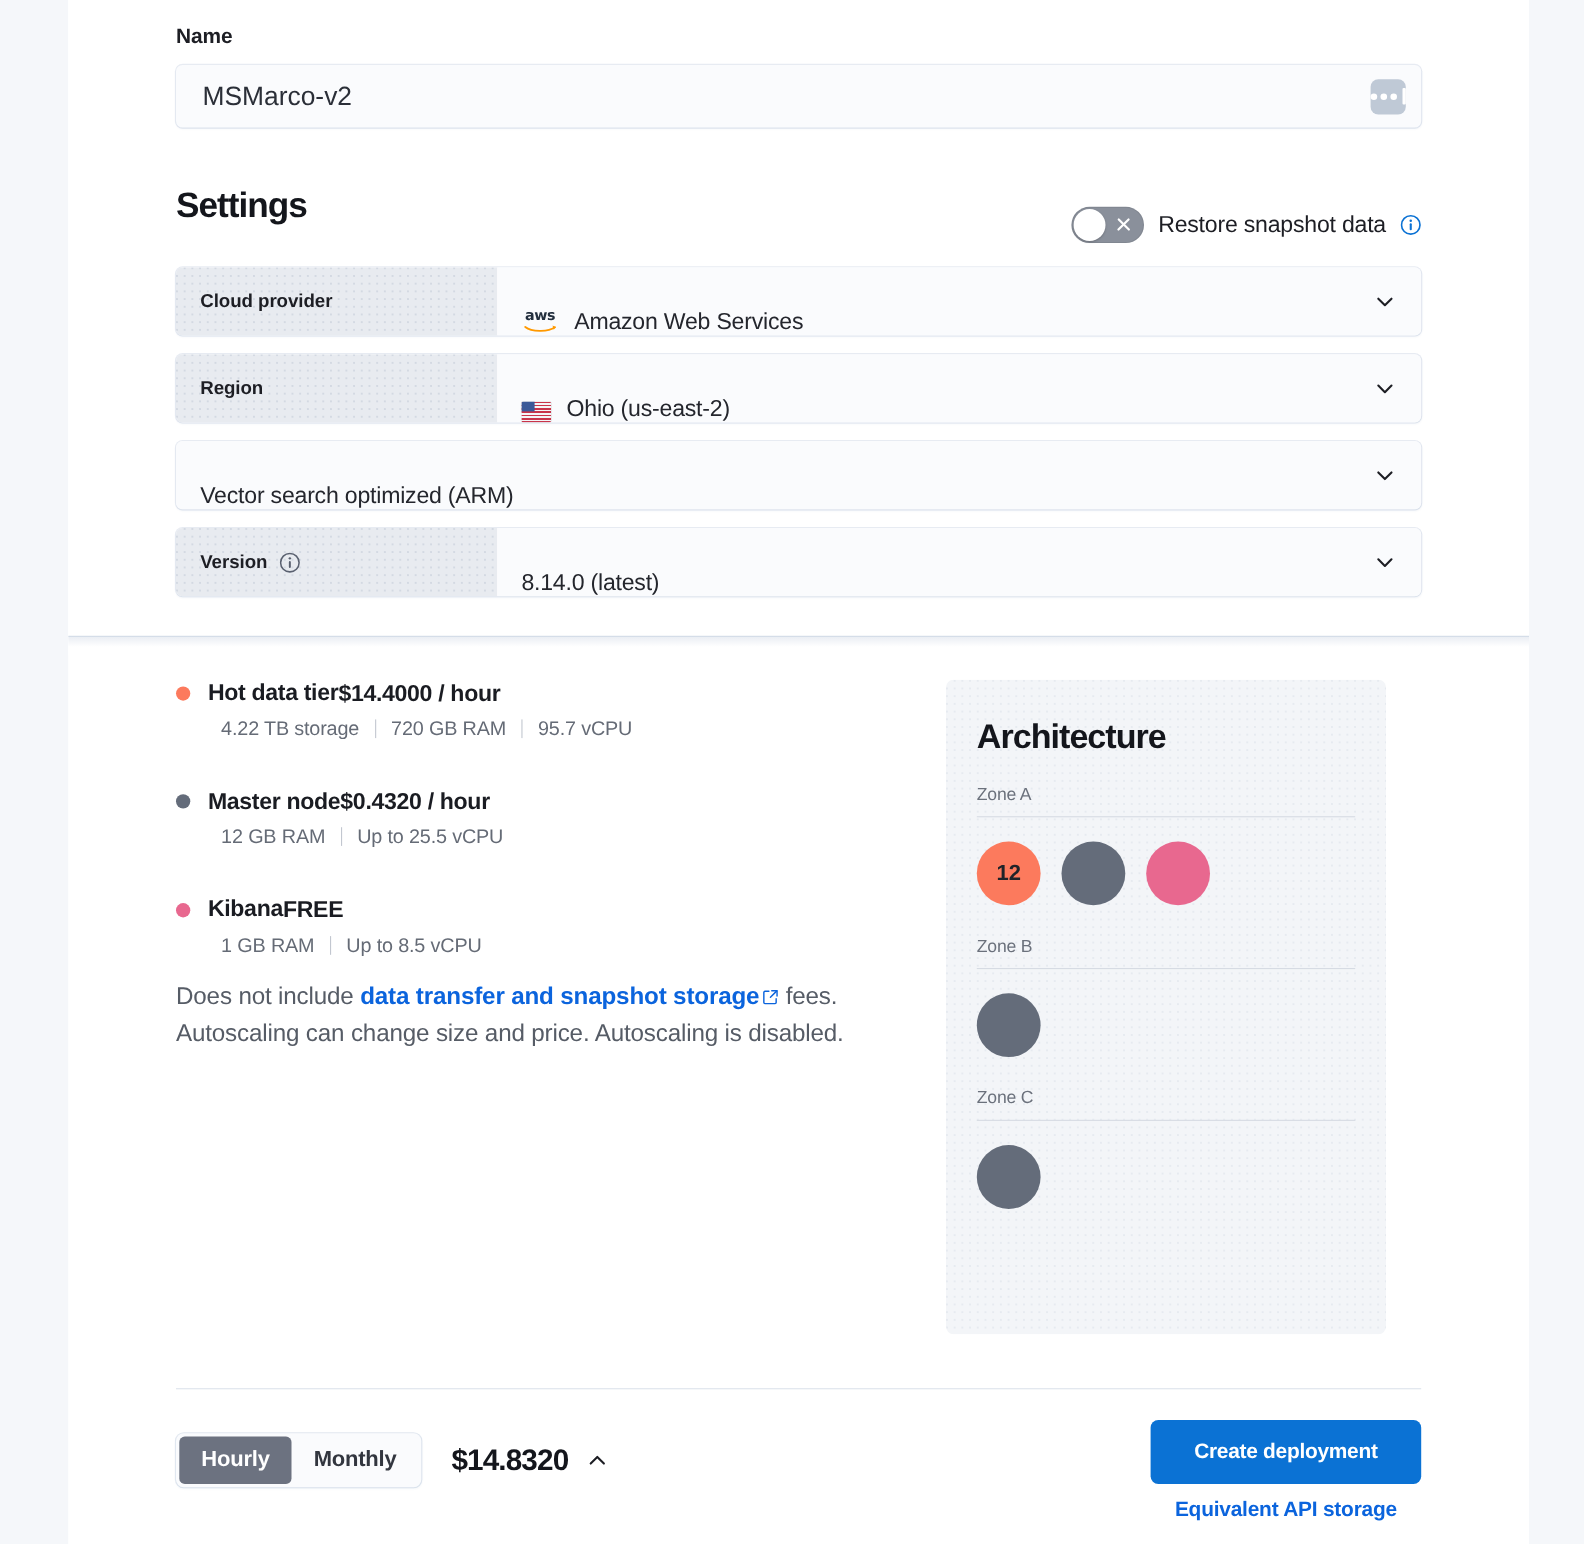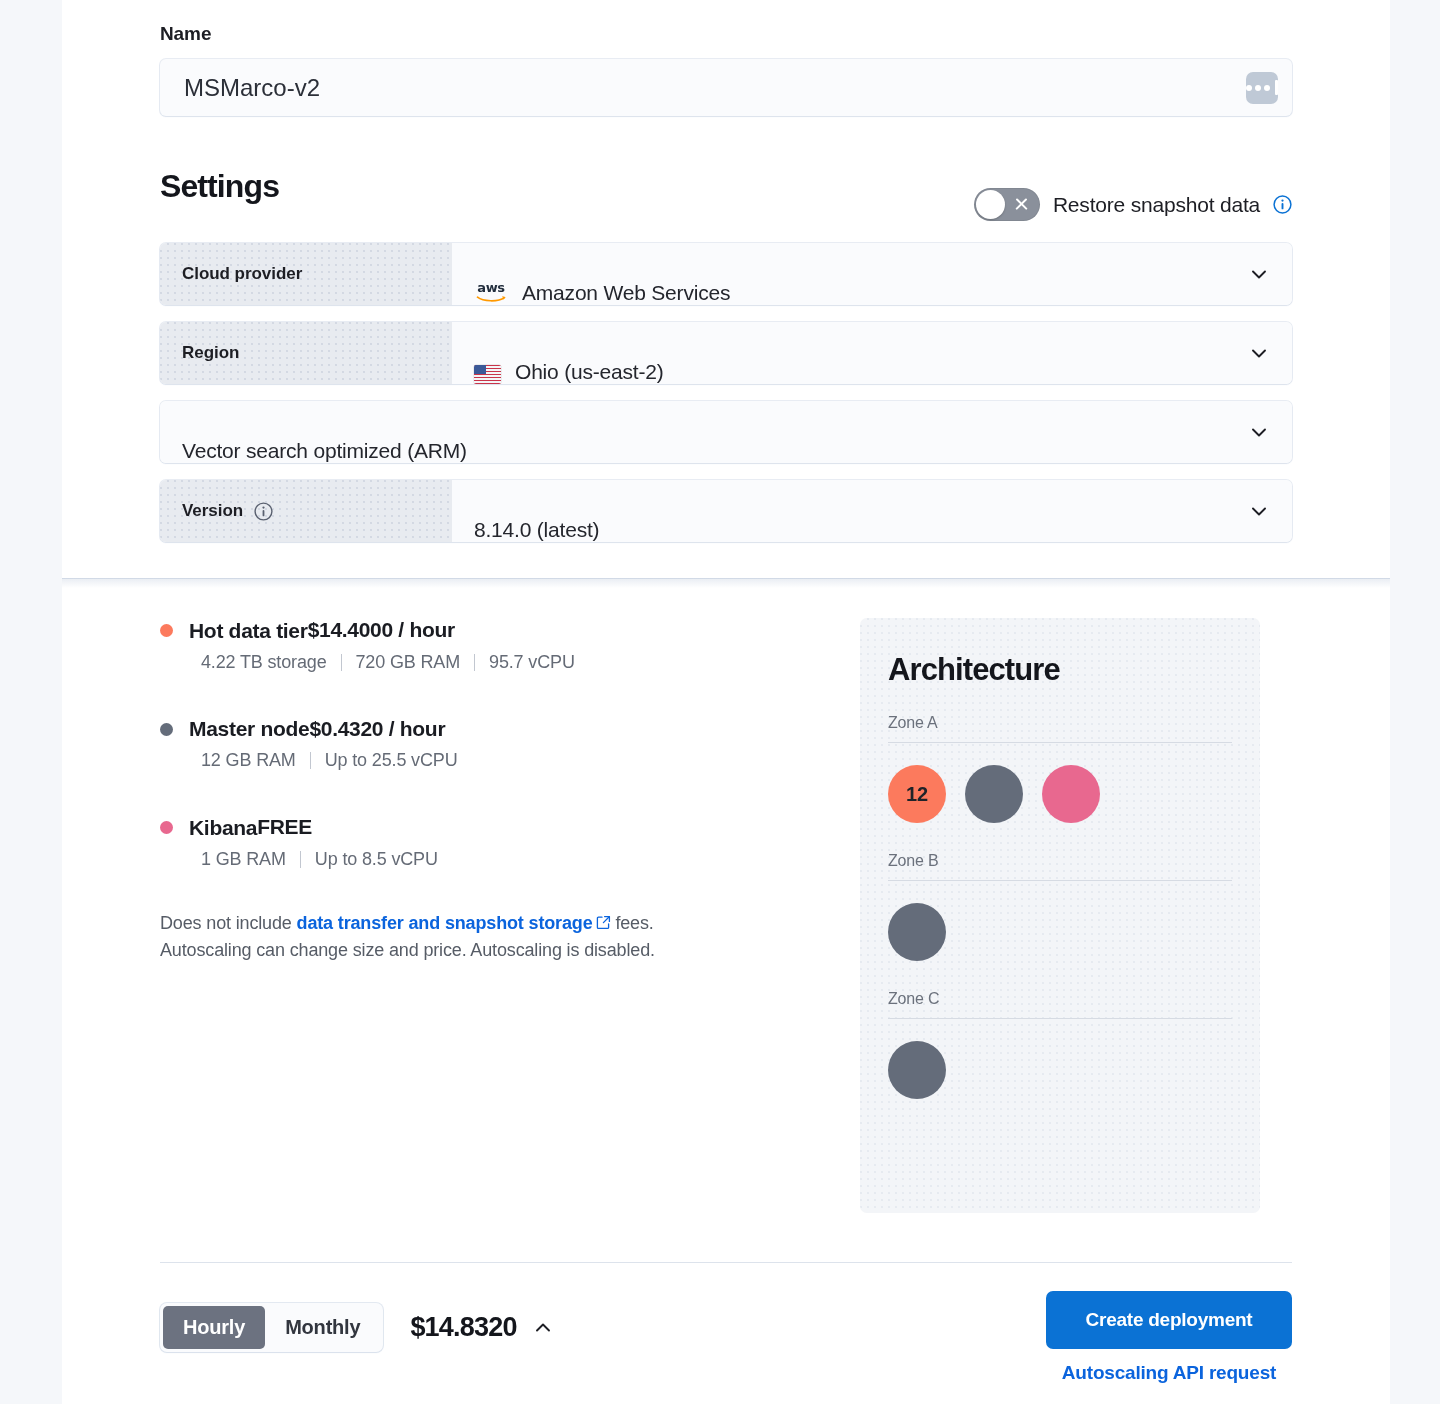--- a/index.html
+++ b/index.html
@@ -340,22 +340,22 @@
   .tier-specs .sep {
     display: inline-block;
     width: 1px;
     height: 17px;
     background: #C2C7D0;
     margin: 0 14px;
   }
   .tier-row-gap { height: 36px; }
 
   .footnote {
-    margin-top: 40px;
-    font-size: 18px;
+    margin-top: 20px;
+    font-size: 22px;
     color: #565C66;
     line-height: 1.47;
     letter-spacing: -0.15px;
     max-width: 620px;
   }
   .footnote a {
     color: #0B64DD;
     text-decoration: none;
     font-weight: 700;
   }
@@ -709,19 +709,19 @@
             <span class="caret-up">
               <svg width="22" height="22" viewBox="0 0 22 22">
                 <path d="M5 13.5 L11 7.5 L17 13.5" fill="none" stroke="#1D1E24" stroke-width="1.9" stroke-linecap="round" stroke-linejoin="round"></path>
               </svg>
             </span>
           </div>
         </div>
 
         <div class="footer-right">
           <button class="btn-primary">Create deployment</button>
-          <a href="#" class="api-link">Autoscaling API request</a>
+          <a href="#" class="api-link">Equivalent API storage</a>
         </div>
       </div>
     </div>
 
   </div>
 </div>
 
 </body></html>

